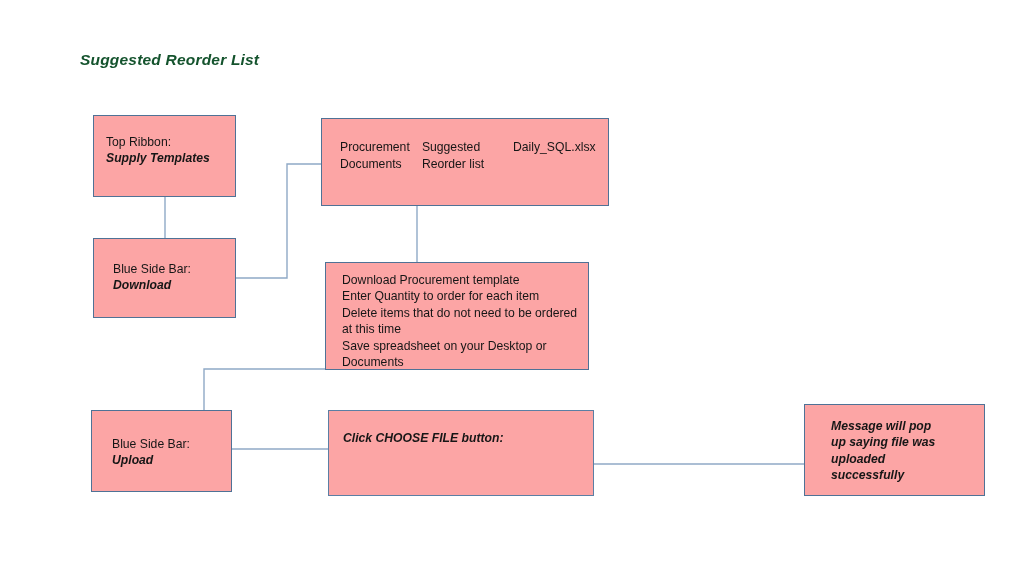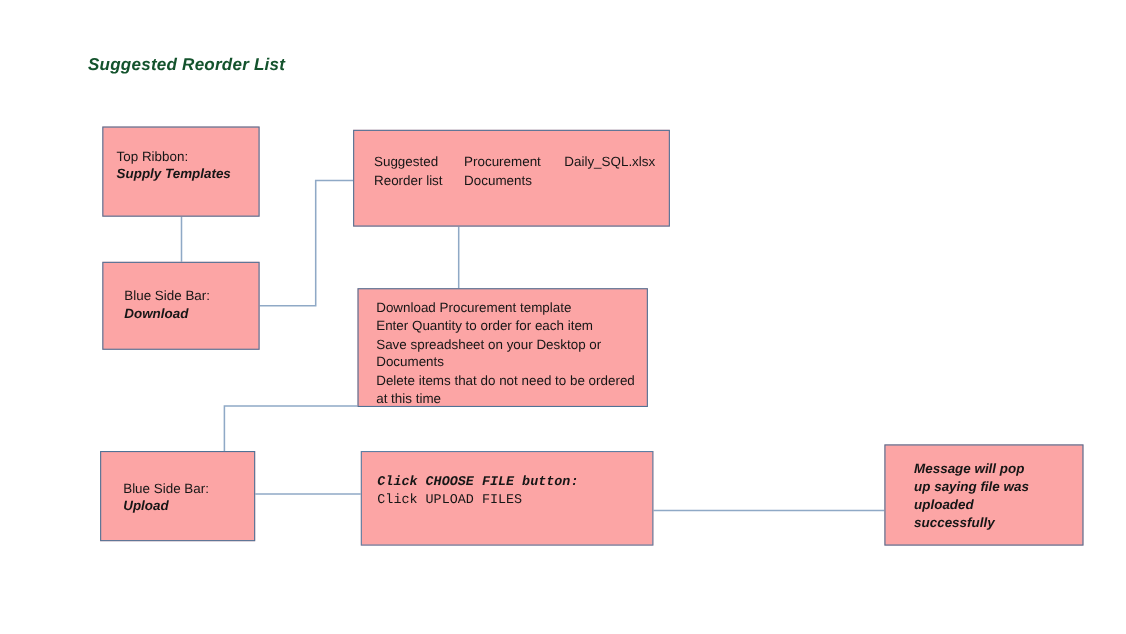--- a/index.html
+++ b/index.html
@@ -81,21 +81,21 @@
   }
   #box-procurement .col { font-size: 12.2px; line-height: 17px; color: #161616; }
   #box-procurement .col:nth-child(1) { width: 92px; }
   #box-procurement .col:nth-child(2) { width: 90px; }
   #box-procurement .col:nth-child(3) { width: 100px; margin-left: 11px; }
 
   #box-download-steps   { left: 325px; top: 262px; width: 264px; height: 108px; }
   #box-download-steps .box-inner { top: 9px; padding-left: 16px; padding-right: 6px; }
 
   #box-choose-file      { left: 328px; top: 410px; width: 266px; height: 86px; }
-  #box-choose-file      { border-color: #5b7fa4; border-width: 1.6px; font-family: Liberation Mono, monospace; }
+  #box-choose-file      { border-color: #5b7fa4; border-width: 1.6px; }
   #box-choose-file .box-inner { top: 19px; padding-left: 14px; padding-right: 8px; }
 
   #box-message          { left: 804px; top: 404px; width: 181px; height: 92px; }
   #box-message .box-inner { top: 13px; padding-left: 26px; padding-right: 10px; }
   #box-message .ln { font-weight: bold; font-style: italic; }
 </style>
 </head>
 <body>
 
 <div id="canvas">
@@ -136,46 +136,45 @@
   <div class="box" id="box-upload-sidebar">
     <div class="box-inner">
       <span class="ln">Blue Side Bar:</span>
       <span class="ln bi">Upload</span>
     </div>
   </div>
 
   <div class="box" id="box-procurement">
     <div class="cols">
       <div class="col">
+        <span class="ln">Procurement</span>
+        <span class="ln">Documents</span>
+      </div>
+      <div class="col">
         <span class="ln">Suggested</span>
         <span class="ln">Reorder list</span>
-      </div>
-      <div class="col">
-        <span class="ln">Procurement</span>
-        <span class="ln">Documents</span>
       </div>
       <div class="col">
         <span class="ln">Daily_SQL.xlsx</span>
       </div>
     </div>
   </div>
 
   <div class="box" id="box-download-steps">
     <div class="box-inner">
       <span class="ln">Download Procurement template</span>
       <span class="ln">Enter Quantity to order for each item</span>
+      <span class="ln wrap">Delete items that do not need to be ordered at this time</span>
       <span class="ln wrap">Save spreadsheet on your Desktop or Documents</span>
-      <span class="ln wrap">Delete items that do not need to be ordered at this time</span>
     </div>
   </div>
 
   <div class="box" id="box-choose-file">
     <div class="box-inner">
       <span class="ln bi">Click CHOOSE FILE button:</span>
-      <span class="ln">Click UPLOAD FILES</span>
     </div>
   </div>
 
   <div class="box" id="box-message">
     <div class="box-inner">
       <span class="ln">Message will pop</span>
       <span class="ln">up saying file was</span>
       <span class="ln">uploaded</span>
       <span class="ln">successfully</span>
     </div>

